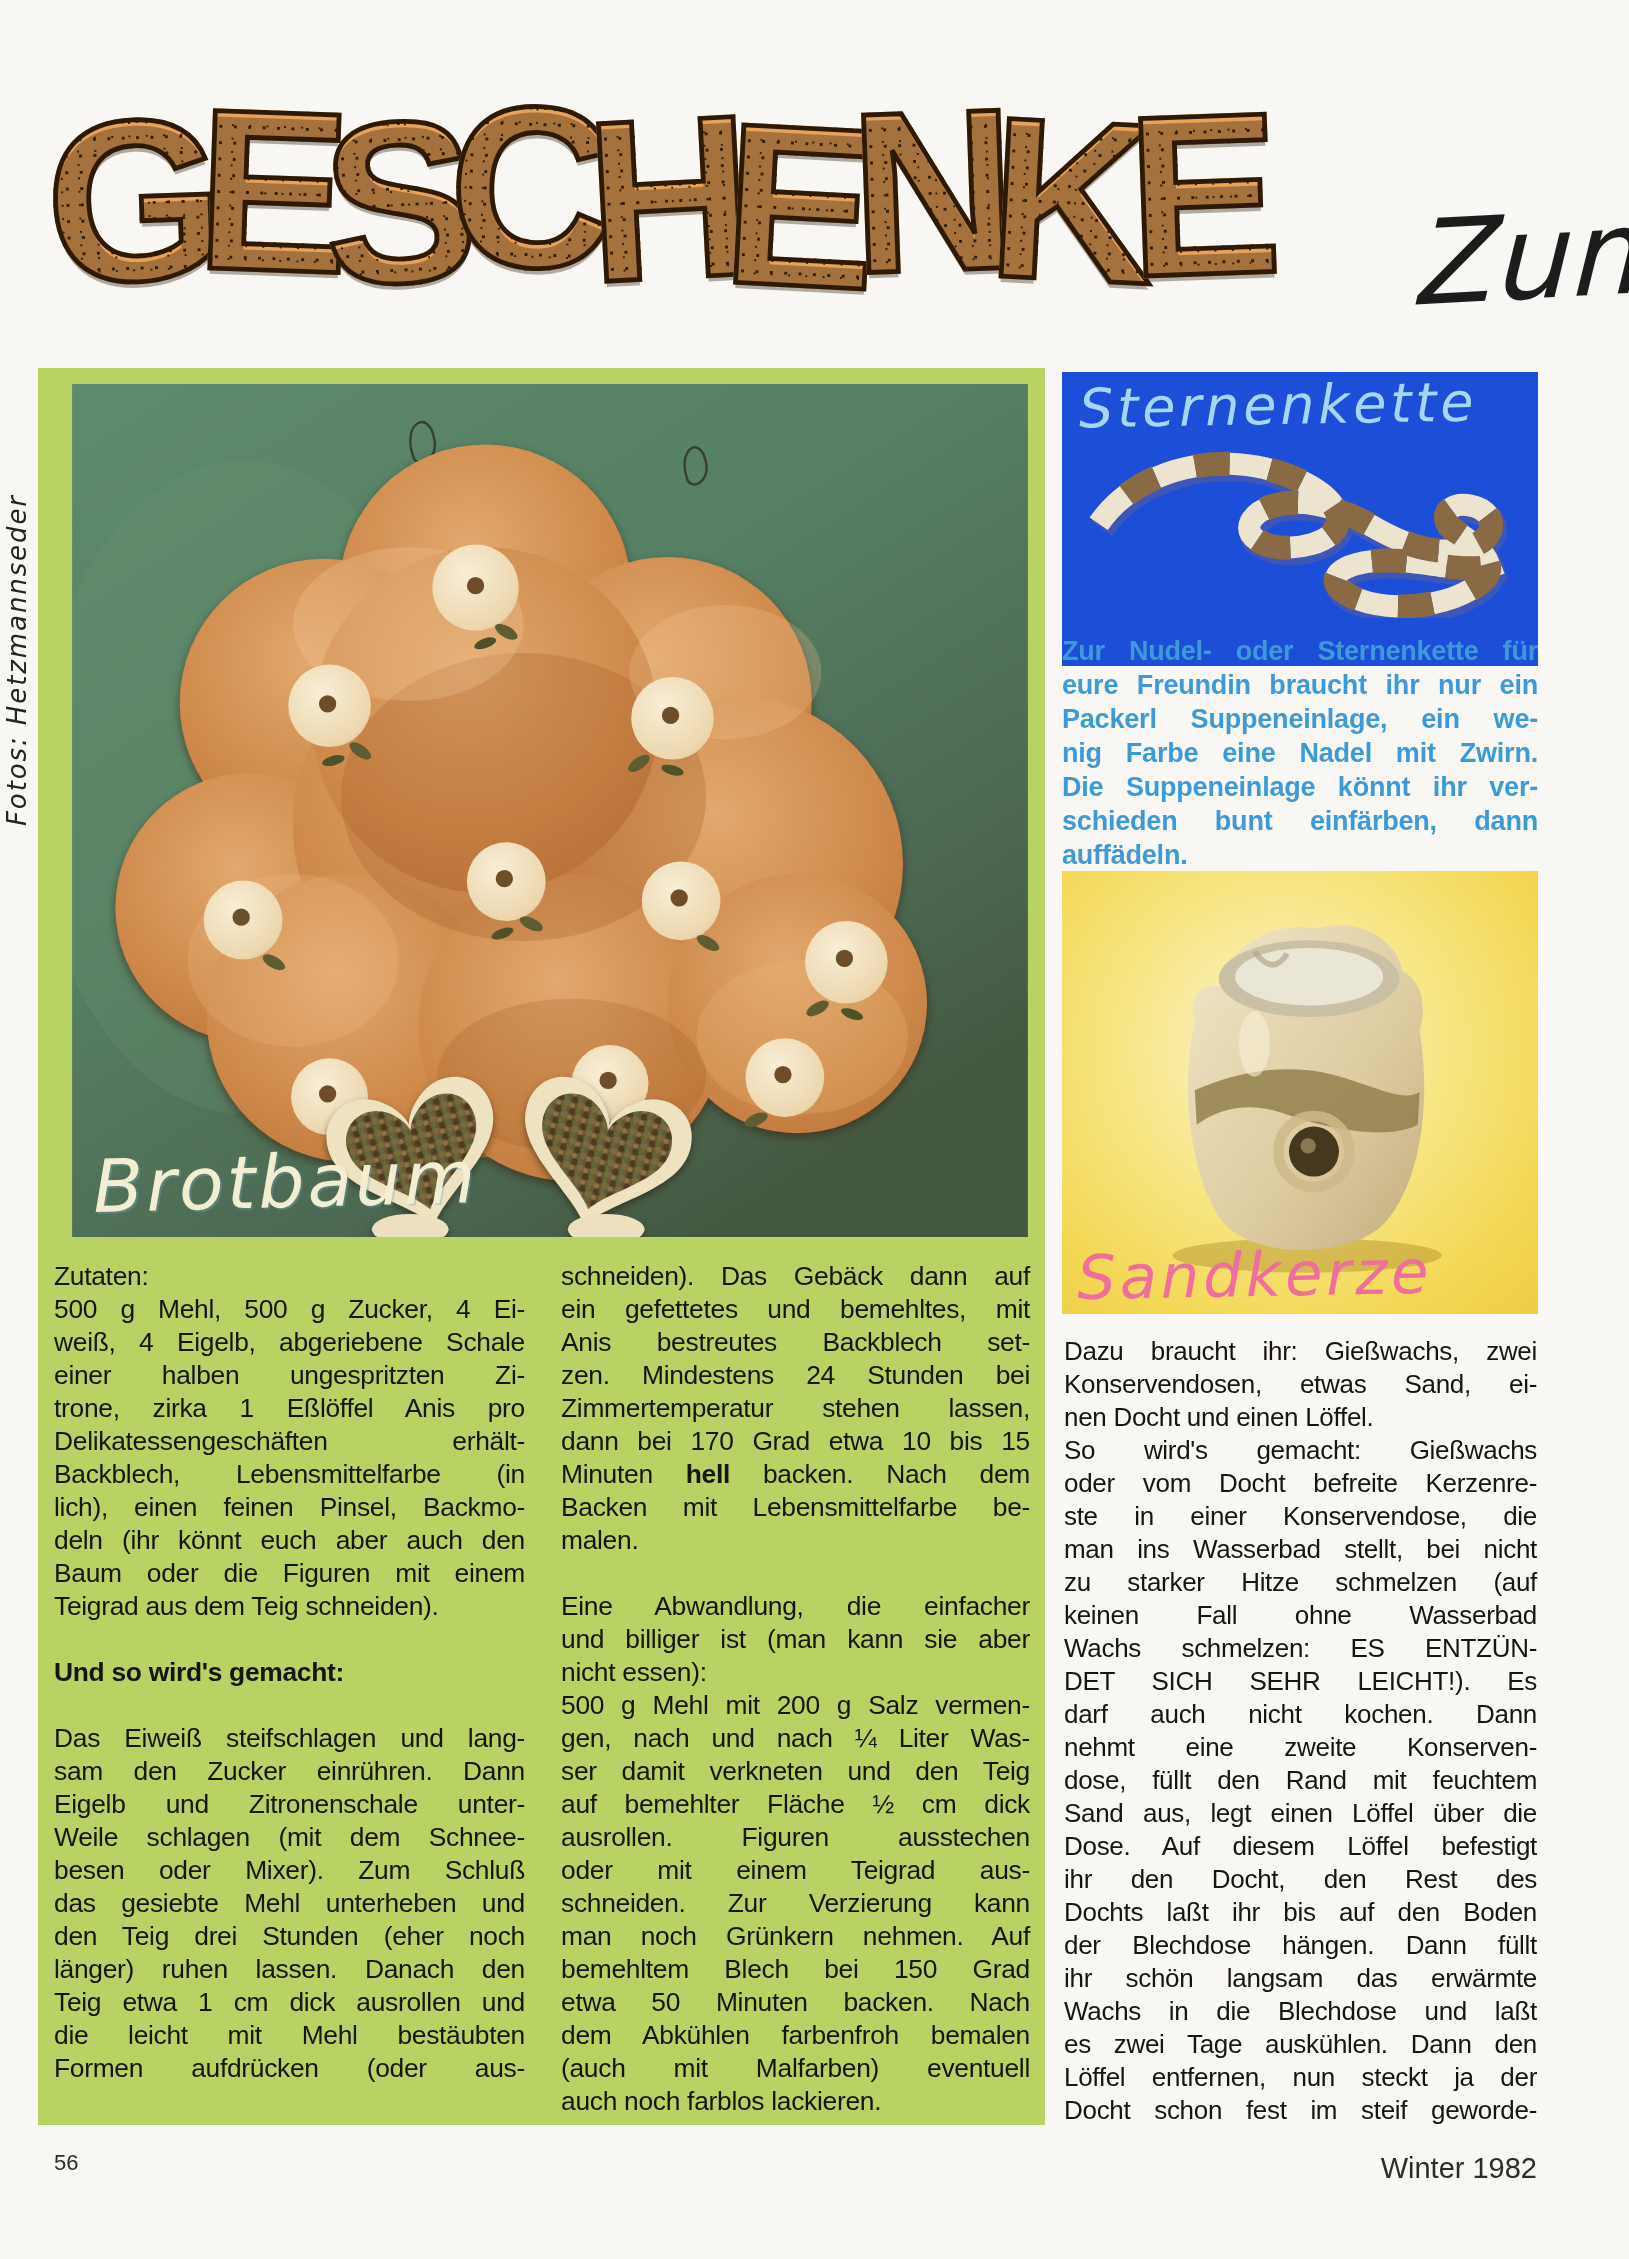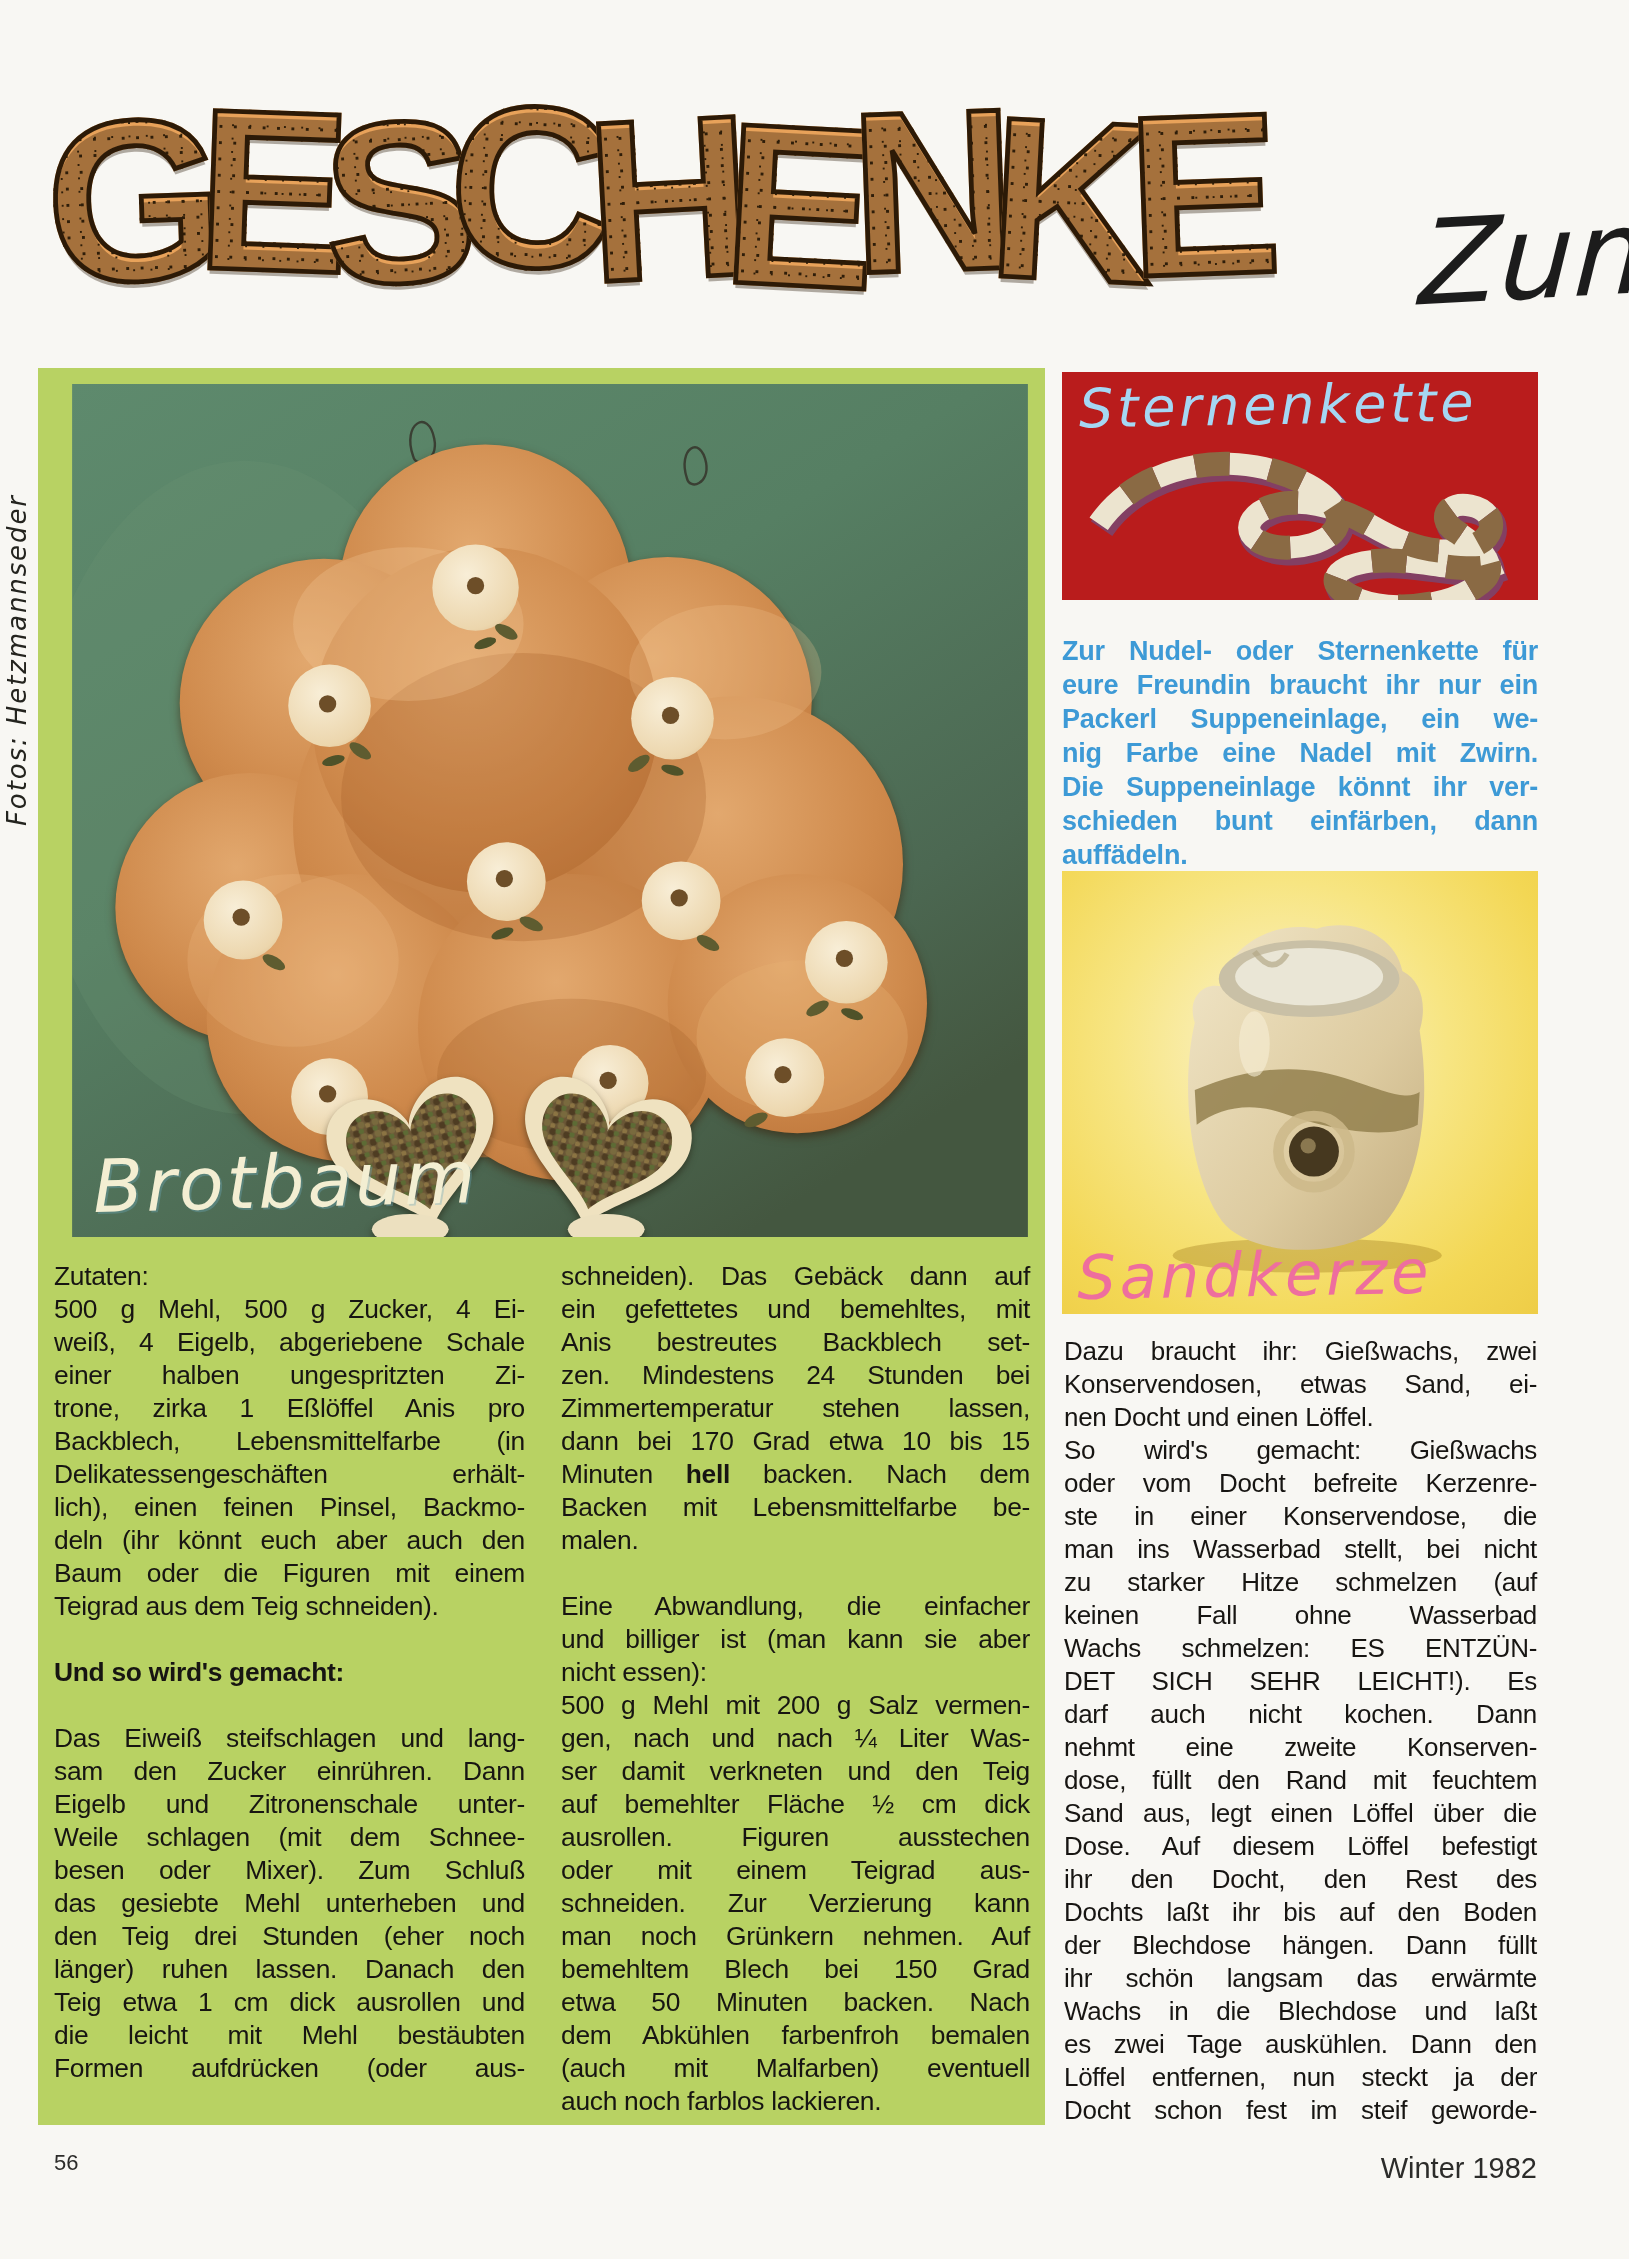--- a/index.html
+++ b/index.html
@@ -65,22 +65,22 @@
     text-align:justify;text-align-last:justify;
     white-space:nowrap;overflow:visible;
   }
   #col3 .line{line-height:33px;font-size:26px;}
   .line.end{text-align-last:left;}
   .line.bold{font-weight:bold;}
   .line b{font-weight:bold;}
   .sp{height:33px;}
   
   .blue-box{
-    position:absolute;left:1062px;top:372px;width:476px;height:228px;
-    background:#b91c1c;overflow:hidden;
+    position:absolute;left:1062px;top:372px;width:476px;height:294px;
+    background:#1d4ed8;overflow:hidden;
   }
   .blue-box .label{
     position:absolute;left:17.3px;top:1.9px;
     font-family:"DejaVu Sans",sans-serif;font-style:italic;
     font-size:54px;color:#a5d7f3;letter-spacing:3.8px;
     transform:rotate(-1deg);
   }
   .caption{position:absolute;left:1062px;top:634px;width:476px;}
   .cap-line{
     line-height:34px;font-size:27px;font-weight:bold;color:#3d9ad6;
@@ -291,22 +291,22 @@
   </svg>
   <div class="sandkerze-label">Sandkerze</div>
 </div>
 
 <div class="col" id="col1">
     <div class="line end">Zutaten:</div>
     <div class="line">500 g Mehl, 500 g Zucker, 4 Ei-</div>
     <div class="line">weiß, 4 Eigelb, abgeriebene Schale</div>
     <div class="line">einer halben ungespritzten Zi-</div>
     <div class="line">trone, zirka 1 Eßlöffel Anis pro</div>
+    <div class="line">Delikatessengeschäften erhält-</div>
     <div class="line">Backblech, Lebensmittelfarbe (in</div>
-    <div class="line">Delikatessengeschäften erhält-</div>
     <div class="line">lich), einen feinen Pinsel, Backmo-</div>
     <div class="line">deln (ihr könnt euch aber auch den</div>
     <div class="line">Baum oder die Figuren mit einem</div>
     <div class="line end">Teigrad aus dem Teig schneiden).</div>
     <div class="sp"></div>
     <div class="line end bold">Und so wird's gemacht:</div>
     <div class="sp"></div>
     <div class="line">Das Eiweiß steifschlagen und lang-</div>
     <div class="line">sam den Zucker einrühren. Dann</div>
     <div class="line">Eigelb und Zitronenschale unter-</div>

